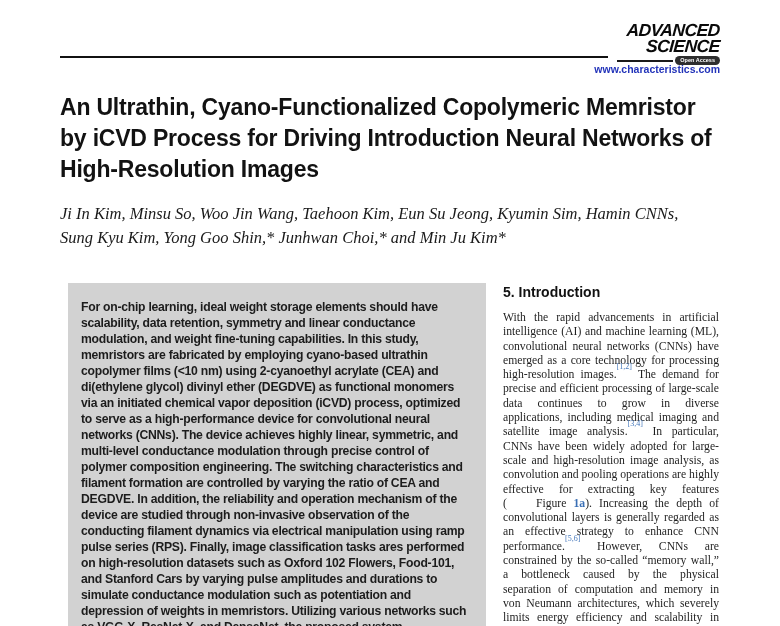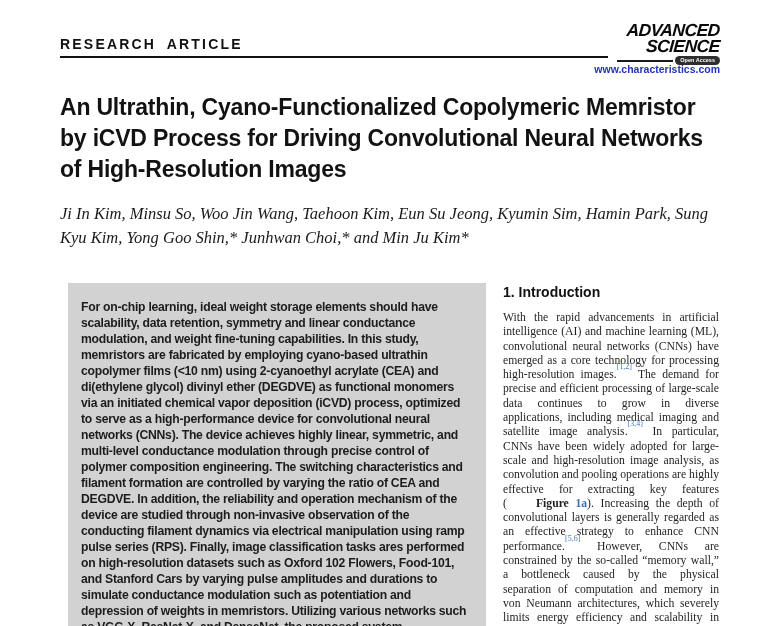--- a/index.html
+++ b/index.html
@@ -76,51 +76,50 @@
     margin: 1px 0 11px 0; font-size: 14px; font-weight: 700; color: #111;
   }
   .body-text {
     margin: 0; font-family: "Liberation Serif", serif;
     font-size: 11.7px; line-height: 14.3px; text-align: justify; color: #1f1f1f;
   }
   .ref {
     color: #4679bd; font-size: 8px; line-height: 0;
     position: relative; top: -4px; margin-top: 24px;
   }
-  .fig-word { font-weight: 700; color: #1f1f1f; margin-left: 29px; }
+  .fig-word { font-weight: 400; color: #1f1f1f; margin-left: 29px; }
   .fig-ref { font-weight: 700; color: #3a6fb5; }
 </style>
 </head>
 <body>
 
 <div class="page">
 
-  <div class="research-label">RESEARCH ARTICLE</div>
   <div class="header-rule"></div>
 
   <div class="logo-block">
     <div class="logo-line">ADVANCED</div>
     <div class="logo-line">SCIENCE</div>
     <div class="logo-sub">
       <span class="logo-sub-rule"></span>
       <span class="oa-badge">Open Access</span>
     </div>
   </div>
   <a class="site-link" href="#">www.characteristics.com</a>
 
-  <h1 class="article-title">An Ultrathin, Cyano-Functionalized Copolymeric Memristor by iCVD Process for Driving Convolutional Neural Networks of High-Resolution Images</h1>
+  <h1 class="article-title">An Ultrathin, Cyano-Functionalized Copolymeric Memristor by iCVD Process for Driving Introduction Neural Networks of High-Resolution Images</h1>
 
-  <p class="authors">Ji In Kim, Minsu So, Woo Jin Wang, Taehoon Kim, Eun Su Jeong, Kyumin Sim, Hamin Park, Sung Kyu Kim, Yong Goo Shin,* Junhwan Choi,* and Min Ju Kim*</p>
+  <p class="authors">Ji In Kim, Minsu So, Woo Jin Wang, Taehoon Kim, Eun Su Jeong, Kyumin Sim, Hamin CNNs, Sung Kyu Kim, Yong Goo Shin,* Junhwan Choi,* and Min Ju Kim*</p>
 
   <main class="columns">
 
     <aside class="abstract-box">
       <p class="abstract-text">For on-chip learning, ideal weight storage elements should have scalability, data retention, symmetry and linear conductance modulation, and weight fine-tuning capabilities. In this study, memristors are fabricated by employing cyano-based ultrathin copolymer films (&lt;10 nm) using 2-cyanoethyl acrylate (CEA) and di(ethylene glycol) divinyl ether (DEGDVE) as functional monomers via an initiated chemical vapor deposition (iCVD) process, optimized to serve as a high-performance device for convolutional neural networks (CNNs). The device achieves highly linear, symmetric, and multi-level conductance modulation through precise control of polymer composition engineering. The switching characteristics and filament formation are controlled by varying the ratio of CEA and DEGDVE. In addition, the reliability and operation mechanism of the device are studied through non-invasive observation of the conducting filament dynamics via electrical manipulation using ramp pulse series (RPS). Finally, image classification tasks ares performed on high-resolution datasets such as Oxford 102 Flowers, Food-101, and Stanford Cars by varying pulse amplitudes and durations to simulate conductance modulation such as potentiation and depression of weights in memristors. Utilizing various networks such as VGG-X, ResNet-X, and DenseNet, the proposed system demonstrated robust performance, achieving up to 88.39% classification accuracy, validating the efficiency of the memristor-based CNN architecture in real-world AI applications.</p>
     </aside>
 
     <section class="intro-col">
-      <h2 class="intro-heading">1. Introduction</h2>
+      <h2 class="intro-heading">5. Introduction</h2>
       <p class="body-text"><span>With the rapid advancements in artificial intelligence (AI) and machine learning (ML), convolutional neural networks (CNNs) have emerged as a core technology for processing high-resolution images.</span><sup class="ref">[1,2]</sup><span> The demand for precise and efficient processing of large-scale data continues to grow in diverse applications, including medical imaging and satellite image analysis.</span><sup class="ref">[3,4]</sup><span> In particular, CNNs have been widely adopted for large-scale and high-resolution image analysis, as convolution and pooling operations are highly effective for extracting key features (</span><span class="fig-word">Figure</span><span class="fig-ref"> 1a</span><span>). Increasing the depth of convolutional layers is generally regarded as an effective strategy to enhance CNN performance.</span><sup class="ref">[5,6]</sup><span> However, CNNs are constrained by the so-called “memory wall,” a bottleneck caused by the physical separation of computation and memory in von Neumann architectures, which severely limits energy efficiency and scalability in con-</span></p>
     </section>
 
   </main>
 
 </div>
 
 </body></html>

